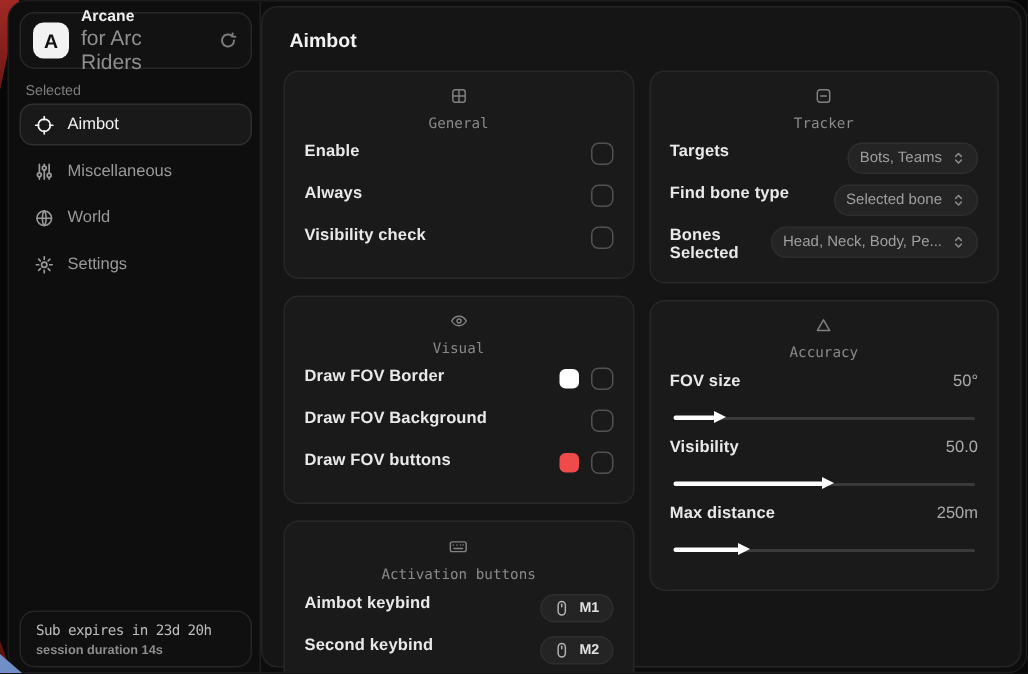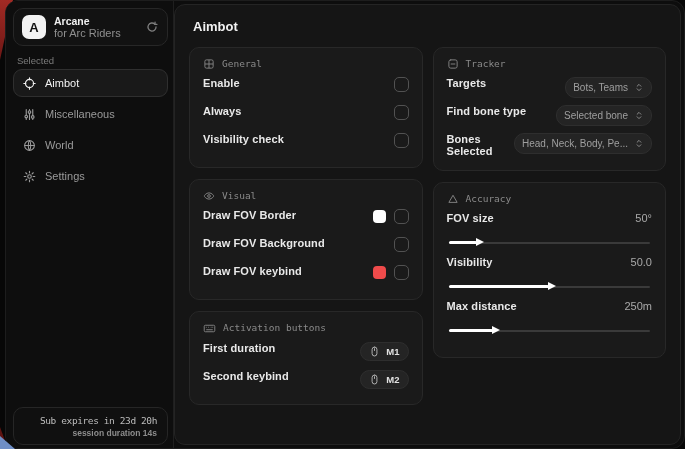--- a/index.html
+++ b/index.html
@@ -19,45 +19,45 @@
   
   .sidebar { position:absolute; left:0; top:0; width:168px; height:100%;
     background:#0e0e0e; border-right:1px solid #1f1f1f; }
   .brand { position:absolute; left:7px; top:7px; width:155px; height:38px;
     border:1px solid #272727; border-radius:10px; background:#121212;
     display:flex; align-items:center; padding:0 8px; gap:8px; }
   .logo { width:24px; height:24px; border-radius:7px; background:#f2f2f2; color:#111;
     font-weight:bold; font-size:13px; display:flex; align-items:center; justify-content:center; flex:none; }
   .brand-text { flex:1; line-height:1.15; }
   .brand-name { color:#f0f0f0; font-size:10.5px; font-weight:bold; }
-  .brand-sub { color:#8f8f8f; font-size:11px; }
+  .brand-sub { color:#8f8f8f; font-size:14px; }
   .brand .icn { color:#7d7d7d; }
 
   .category { position:absolute; left:11px; top:54px; color:#7c7c7c; font-size:9.5px; }
   .nav { position:absolute; left:7px; top:68px; width:155px; display:flex; flex-direction:column; gap:3px; }
   .nav-item { display:flex; align-items:center; gap:9px; height:28px; padding:0 9px;
     border-radius:9px; color:#9a9a9a; font-size:11px; border:1px solid transparent; cursor:pointer; }
   .nav-item.active { background:#191919; border-color:#2f2f2f; color:#f2f2f2; }
   .nav-item .icn { color:inherit; display:flex; }
 
   .sub-box { position:absolute; left:7px; top:406px; width:155px; height:38px;
     border:1px solid #262626; border-radius:10px; background:#101010;
-    display:flex; flex-direction:column; justify-content:center; padding:0 10px; gap:2px;align-items:flex-end; }
+    display:flex; flex-direction:column; justify-content:center; padding:0 10px; gap:2px; }
   .sub-line1 { font-family:"DejaVu Sans Mono", monospace; font-size:9.5px; color:#bdbdbd; letter-spacing:-0.4px; }
   .sub-line2 { font-size:8.5px; color:#8d8d8d; font-weight:bold; }
 
   
   .main { position:absolute; left:168px; top:3px; right:3px; bottom:3px;
     background:#151515; border:1px solid #242424; border-radius:11px; padding:12px 14px; }
   .page-title { color:#f2f2f2; font-size:13px; font-weight:bold; margin:2px 0 13px 4px; }
   .columns { display:flex; gap:10px; }
   .col { flex:1; display:flex; flex-direction:column; gap:11px; }
 
   .card { background:#1a1a1a; border:1px solid #282828; border-radius:10px; padding:10px 13px 13px; }
-  .card-head { display:flex; gap:7px; color:#828282; margin-bottom:6px; }
+  .card-head { display:flex; align-items:center; gap:7px; color:#828282; margin-bottom:6px;flex-direction:column; }
   .card-title { font-family:"DejaVu Sans Mono", monospace; font-size:9.5px; color:#8a8a8a; }
   .row { display:flex; align-items:flex-start; justify-content:space-between; min-height:21px; margin-top:7px; }
   .row-label { color:#e9e9e9; font-size:11px; font-weight:bold; letter-spacing:0.1px; }
   .row-end { display:flex; align-items:center; gap:8px; }
 
   .checkbox { width:15px; height:15px; border:1.6px solid #525252; border-radius:5px; background:transparent; cursor:pointer; }
   .swatch { width:13px; height:13px; border-radius:4px; cursor:pointer; }
 
   .pill { display:flex; align-items:center; gap:6px; background:#242424; border:1px solid #2e2e2e;
     border-radius:10px; padding:3px 8px; color:#e2e2e2; font-size:9.5px; font-weight:bold; cursor:pointer; }
@@ -193,40 +193,40 @@
             <span class="row-end">
               <span class="swatch" style="background: rgb(255, 255, 255);"></span>
               <span class="checkbox"></span>
             </span>
           </div>
           <div class="row">
             <span class="row-label">Draw FOV Background</span>
             <span class="checkbox"></span>
           </div>
           <div class="row">
-            <span class="row-label">Draw FOV keybind</span>
+            <span class="row-label">Draw FOV buttons</span>
             <span class="row-end">
               <span class="swatch" style="background: rgb(239, 75, 75);"></span>
               <span class="checkbox"></span>
             </span>
           </div>
         </section>
 
         <section class="card">
           <div class="card-head">
             <span class="icn">
               <svg width="13" height="13" viewBox="0 0 16 16" fill="none" stroke="currentColor" stroke-width="1.2">
                 <rect x="1.5" y="4" width="13" height="8" rx="1.5"></rect>
                   <path d="M4 6.5h.01M7 6.5h.01M10 6.5h.01M12 6.5h.01M4.5 9.5h7" stroke-linecap="round"></path>
               </svg>
             </span>
             <span class="card-title">Activation buttons</span>
           </div>
           <div class="row">
-            <span class="row-label">First duration</span>
+            <span class="row-label">Aimbot keybind</span>
             <button class="pill">
               <span class="icn">
                 <svg width="11" height="11" viewBox="0 0 16 16" fill="none" stroke="currentColor" stroke-width="1.4" stroke-linecap="round">
                   <rect x="4.5" y="1.5" width="7" height="13" rx="3.5"></rect>
                     <path d="M8 4v2.5"></path>
                 </svg>
               </span>
               <span>M1</span>
             </button>
           </div>

